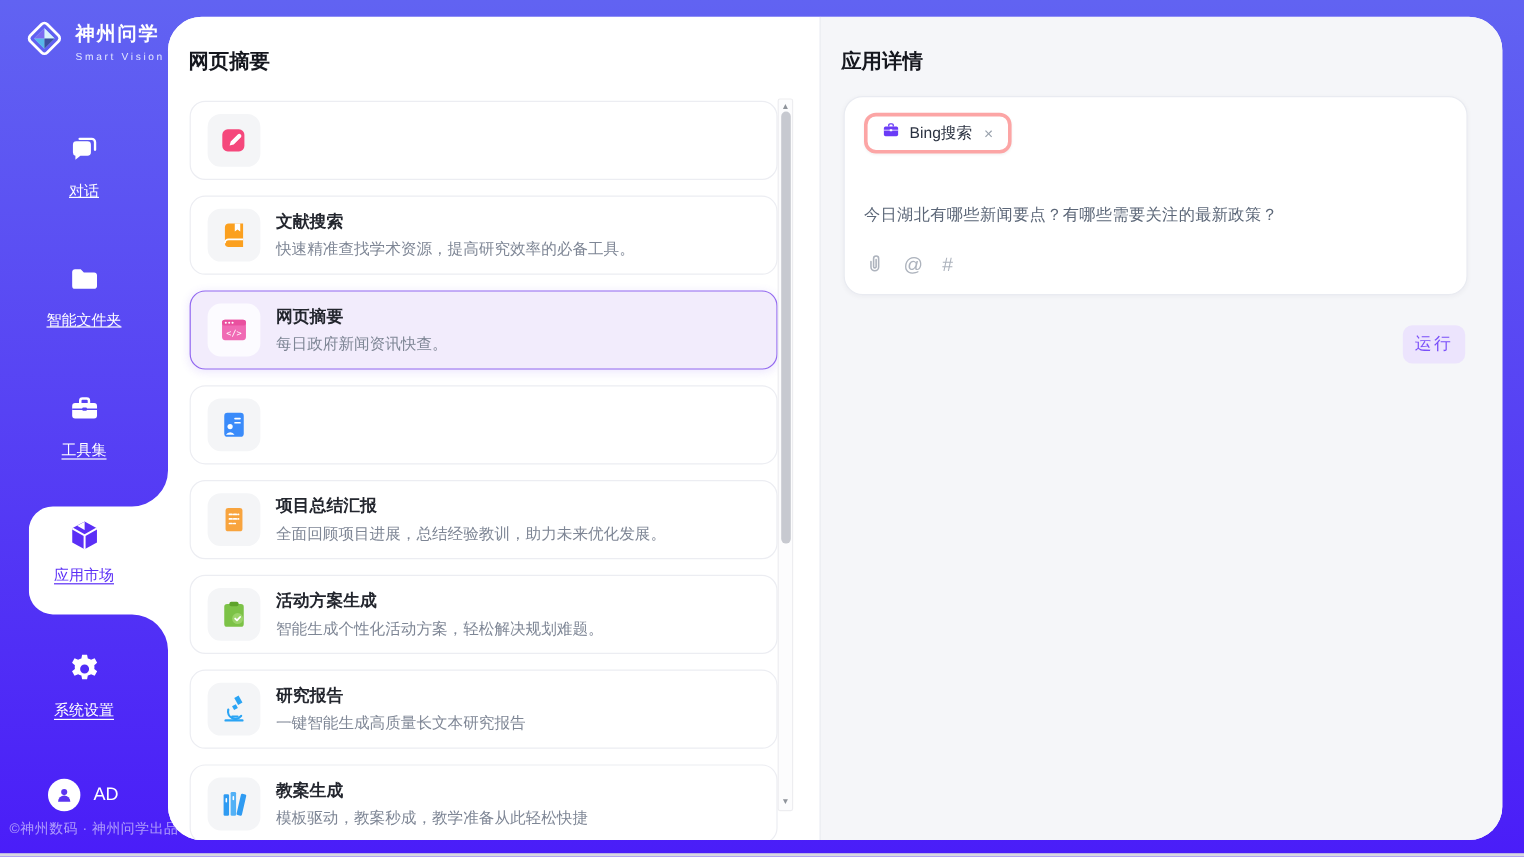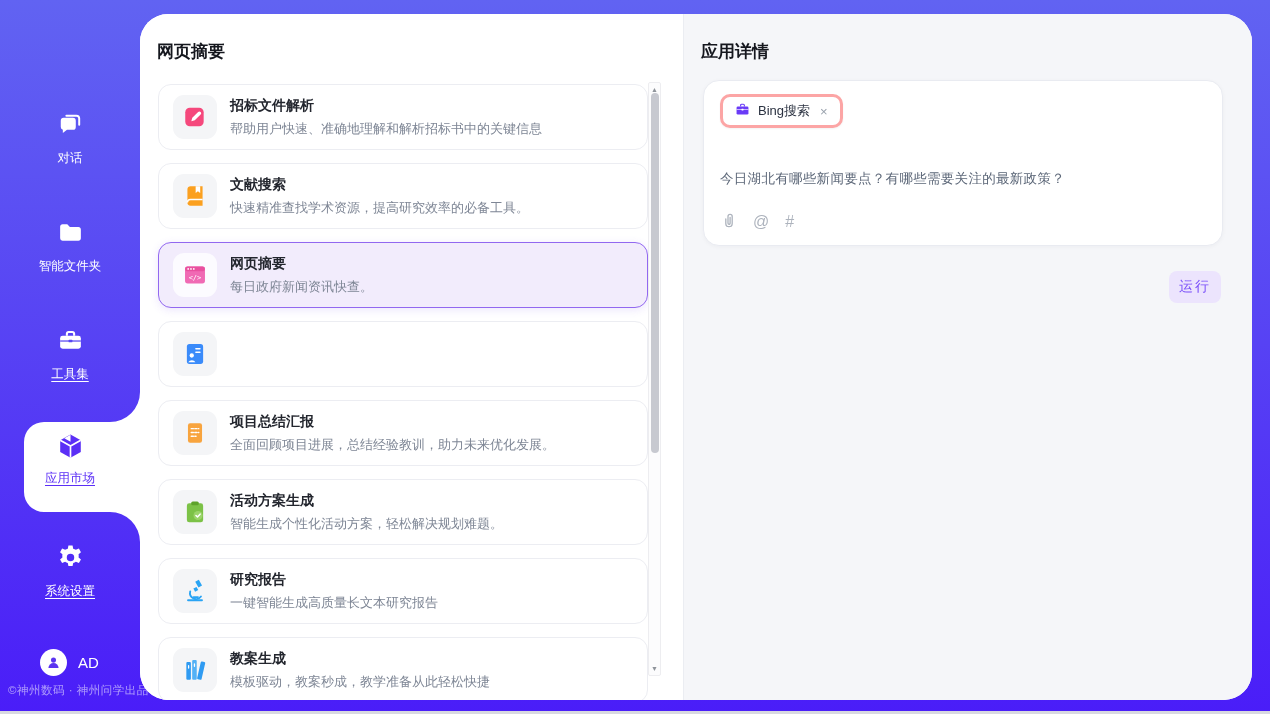--- a/index.html
+++ b/index.html
@@ -8,21 +8,21 @@
   .page { position:relative; width:1270px; height:714px; overflow:hidden;
           background:linear-gradient(180deg,#6163f2 0%,#5742f4 48%,#4a1df8 100%); }
   .bottom-edge { position:absolute; left:0; right:0; bottom:0; height:3px; background:#d8d9e0; }
 
   
   .sidebar { position:absolute; left:0; top:0; width:140px; height:714px; }
   .logo { position:absolute; left:18px; top:13px; display:flex; align-items:center; gap:7px; }
   .logo-cn { font-size:16px; font-weight:bold; color:#fff; letter-spacing:1.5px; }
   .logo-en { font-size:8.5px; color:#e4e9ff; letter-spacing:2.2px; margin-top:3px; }
   .nav-item { position:absolute; left:0; width:140px; text-align:center; color:#fff; cursor:pointer; }
-  .nav-item .nav-label { display:block; margin-top:7px; font-size:12.5px; }
+  .nav-item .nav-label { display:block; margin-top:7px; font-size:12.5px;text-decoration:underline; }
   .nav-label.u { text-decoration:underline; text-underline-offset:3px; }
   .nav-chat { top:110px; } .nav-folder { top:218px; } .nav-toolbox { top:326px; } .nav-gear { top:543px; }
 
   .active-blob { position:absolute; left:24px; top:392px; width:116px; height:150px; }
   .active-item { position:absolute; left:0; top:431px; width:140px; text-align:center; cursor:pointer; }
   .active-item .nav-label { display:block; margin-top:4px; font-size:12.5px; color:#5b2ff6;
                             text-decoration:underline; text-underline-offset:3px; }
 
   .user-row { position:absolute; left:40px; top:649px; display:flex; align-items:center; gap:11px; }
   .avatar { width:27px; height:27px; border-radius:50%; background:#fff; display:flex;
@@ -68,20 +68,36 @@
   .run-btn { position:absolute; top:257px; right:31px; width:52px; height:32px; background:#ece4fd;
              color:#7a4ff9; font-size:14px; border:none; border-radius:8px; letter-spacing:2px; cursor:pointer; }
 </style>
 </head>
 <body>
 
 <div class="page">
 
   <div class="sidebar">
 
+    <div class="logo">
+      <span>
+        <svg viewBox="0 0 40 40" width="38" height="38">
+          <polygon points="20,11 29,20 20,29 11,20" fill="#a8e4f8"></polygon>
+          <polygon points="20,11 29,20 20,20" fill="#d9f3fc"></polygon>
+          <polygon points="11,20 20,20 20,29" fill="#57b7ea"></polygon>
+          <polygon points="20,20 29,20 20,29" fill="#3d4fa0"></polygon>
+          <polygon points="20,11 20,20 11,20" fill="#7b6bf2"></polygon>
+          <rect x="9.5" y="9.5" width="21" height="21" rx="3.5" transform="rotate(45 20 20)" fill="none" stroke="#fff" stroke-width="2.4"></rect>
+        </svg>
+      </span>
+      <span>
+        <div class="logo-cn">神州问学</div>
+        <div class="logo-en">Smart Vision</div>
+      </span>
+    </div>
 
     <div class="nav-item nav-chat">
       <span>
         <svg viewBox="0 0 28 28" width="29" height="29">
           <path d="M10 5.5h9.7a2.7 2.7 0 0 1 2.7 2.7v6" fill="none" stroke="#fff" stroke-width="1.9" stroke-linecap="round"></path>
           <path d="M4.6 10.3a2.8 2.8 0 0 1 2.8-2.8h8.9a2.8 2.8 0 0 1 2.8 2.8v6a2.8 2.8 0 0 1-2.8 2.8h-5.7l-4 3.2v-3.2a2.8 2.8 0 0 1-2-2.7z" fill="#fff"></path>
         </svg>
       </span>
       <span class="nav-label">对话</span>
     </div>
@@ -151,24 +167,20 @@
       <div class="panel-title">网页摘要</div>
 
       <div class="cards">
 
         <div class="card">
           <span class="app-icon">
             <svg viewBox="0 0 24 24" width="26" height="26">
               <rect x="3" y="3.5" width="17" height="17" rx="4.2" fill="#f5487c"></rect>
               <path d="M8.6 16l.9-3.2 5.4-5.4a1.6 1.6 0 0 1 2.3 2.3l-5.4 5.4z" fill="#fff"></path>
             </svg>
-          </span>
-          <span class="card-text">
-            <span class="card-title">招标文件解析</span>
-            <span class="card-desc">帮助用户快速、准确地理解和解析招标书中的关键信息</span>
           </span>
         </div>
 
         <div class="card">
           <span class="app-icon">
             <svg viewBox="0 0 24 24" width="26" height="26">
               <path d="M5 5.8C5 4.2 6.3 3 7.9 3H19v18H7.9A2.9 2.9 0 0 1 5 18.1z" fill="#fba01f"></path>
               <path d="M5 18.1c0-1.6 1.3-2.9 2.9-2.9H19" stroke="#fff" stroke-width="1.4" fill="none"></path>
               <path d="M12.6 3v6.2l2.1-1.6 2.1 1.6V3z" fill="#fff"></path>
             </svg>

